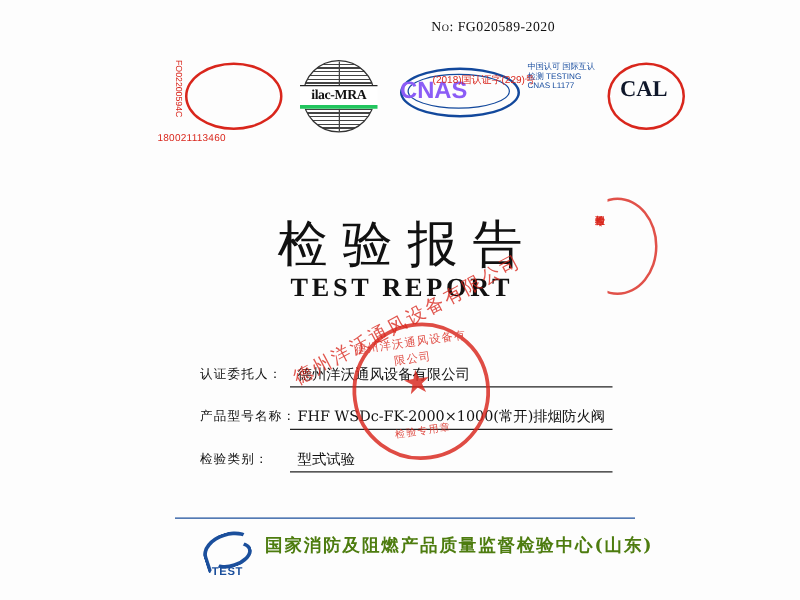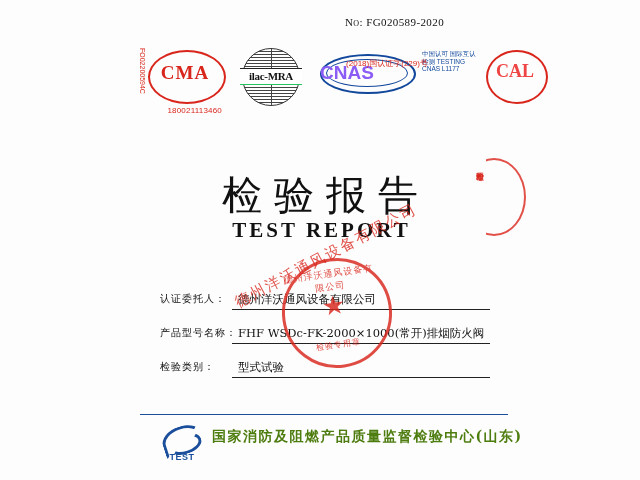--- a/index.html
+++ b/index.html
@@ -81,21 +81,21 @@
     writing-mode: vertical-rl;
     text-orientation: mixed;
     height: 56px;
     font-family: "Liberation Sans", sans-serif;
   }
   .cma-bottom {
     position: absolute;
     left: -4px;
     top: 58px;
     width: 96px;
-    text-align: right;
+    text-align: left;
     color: #d9261c;
     font-size: 8px;
     font-family: "Liberation Sans", sans-serif;
     letter-spacing: 0.2px;
   }
 
   
   .ilac {
     position: absolute;
     left: 112px;
@@ -121,21 +121,21 @@
     background: #444;
   }
   .ilac .band {
     position: absolute;
     left: -2px;
     top: 20px;
     width: 62px;
     height: 15px;
     background: #ffffff;
     border-top: 1px solid #222;
-    border-bottom: 1px solid #22c55e;
+    border-bottom: 3px solid #22c55e;
     text-align: center;
     font-size: 11px;
     font-weight: bold;
     line-height: 14px;
     color: #111;
     font-family: "Liberation Serif", serif;
     letter-spacing: -0.3px;
   }
 
   
@@ -197,21 +197,21 @@
     left: 0; top: 0;
     width: 58px; height: 50px;
     border: 2px solid #d9261c;
     border-radius: 50%;
   }
   .cal .txt {
     position: absolute;
     left: 0; top: 11px;
     width: 58px;
     text-align: center;
-    color: #ef4444;
+    color: #0f172a;
     font-size: 18px;
     font-weight: bold;
     font-family: "Liberation Serif", serif;
   }
   .cal-bottom {
     position: absolute;
     left: 332px;
     top: 58px;
     width: 110px;
     text-align: center;
@@ -449,21 +449,20 @@
     <span class="no-label">No:</span>
     <span>FG020589-2020</span>
   </div>
 
   <div class="logo-row">
 
     <div class="cma-vert">FO02200594C</div>
 
     <div class="cma">
       <div class="ring"></div>
-      <div class="txt">CMA</div>
     </div>
     <div class="cma-bottom">180021113460</div>
 
     <div class="ilac">
       <div class="globe"></div>
       <div class="band">ilac-MRA</div>
     </div>
 
     <div class="cnas">
       <div class="oval"></div>

